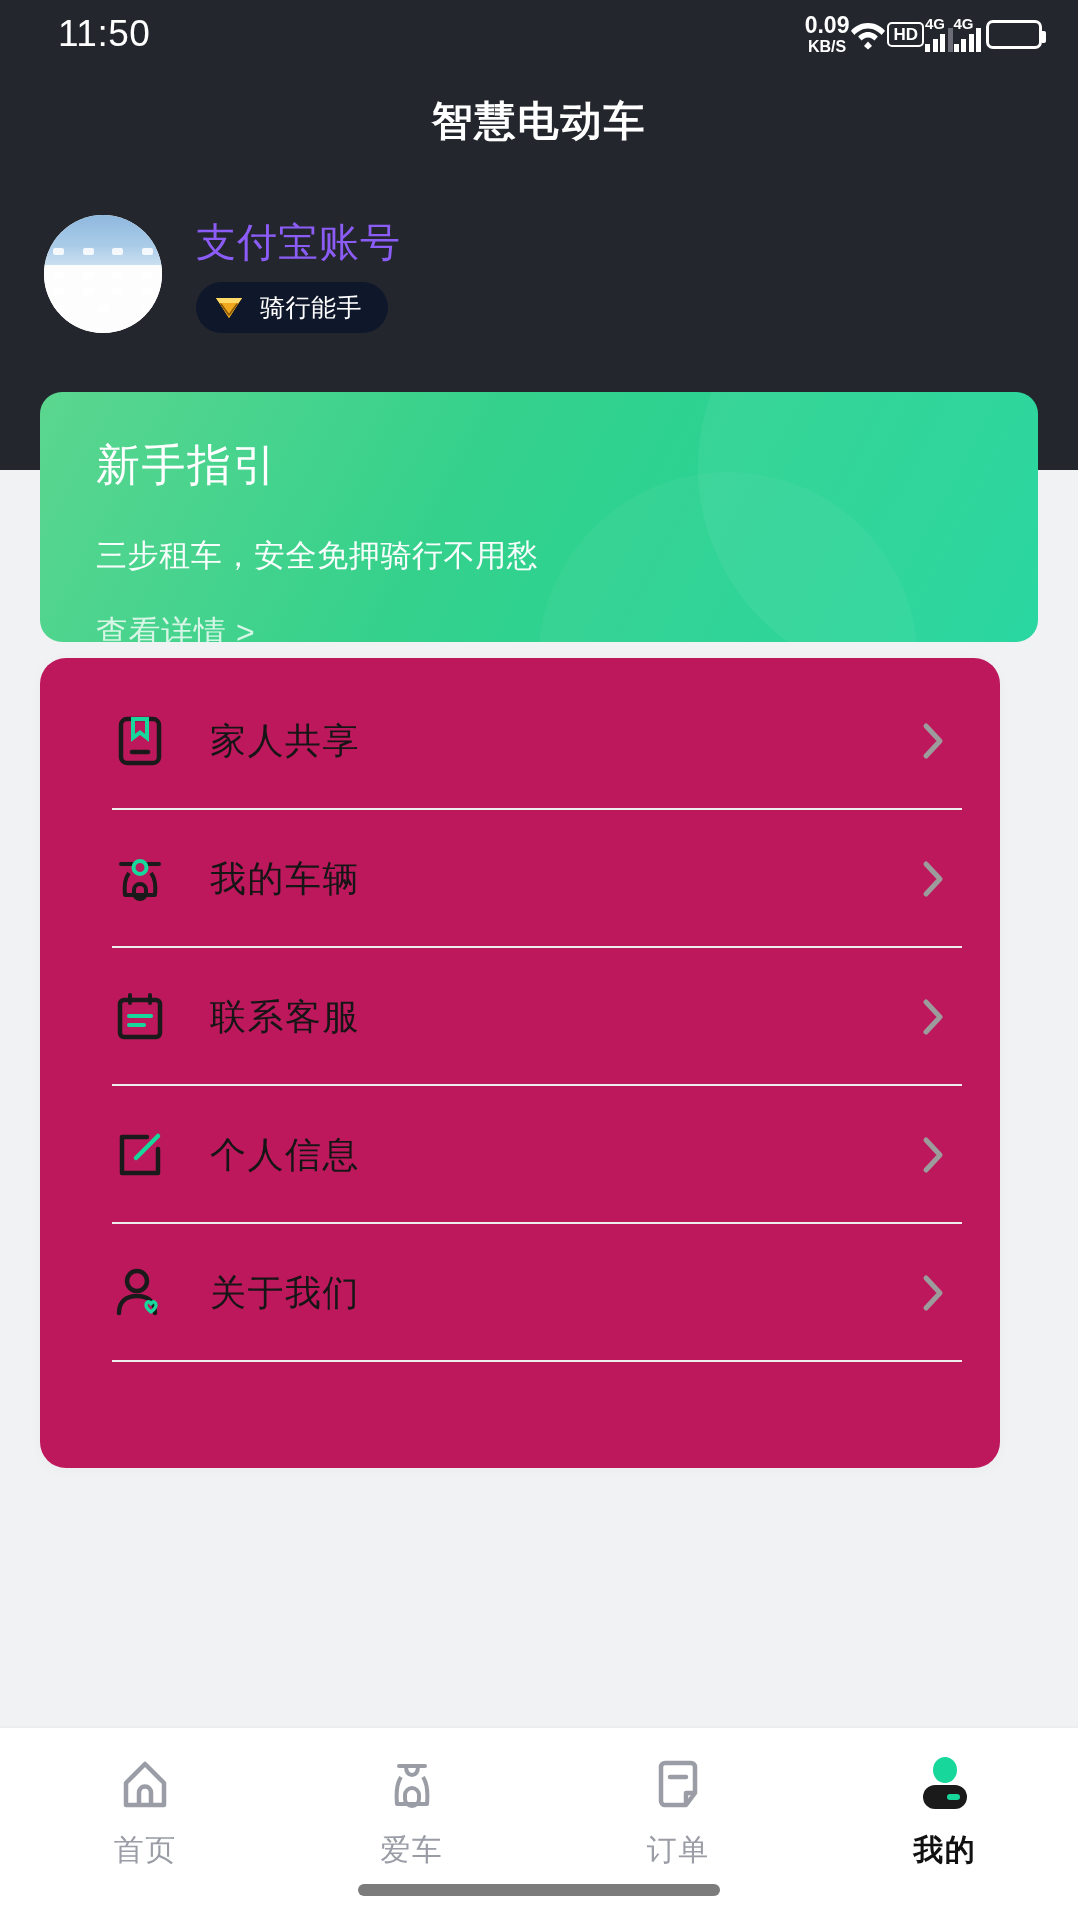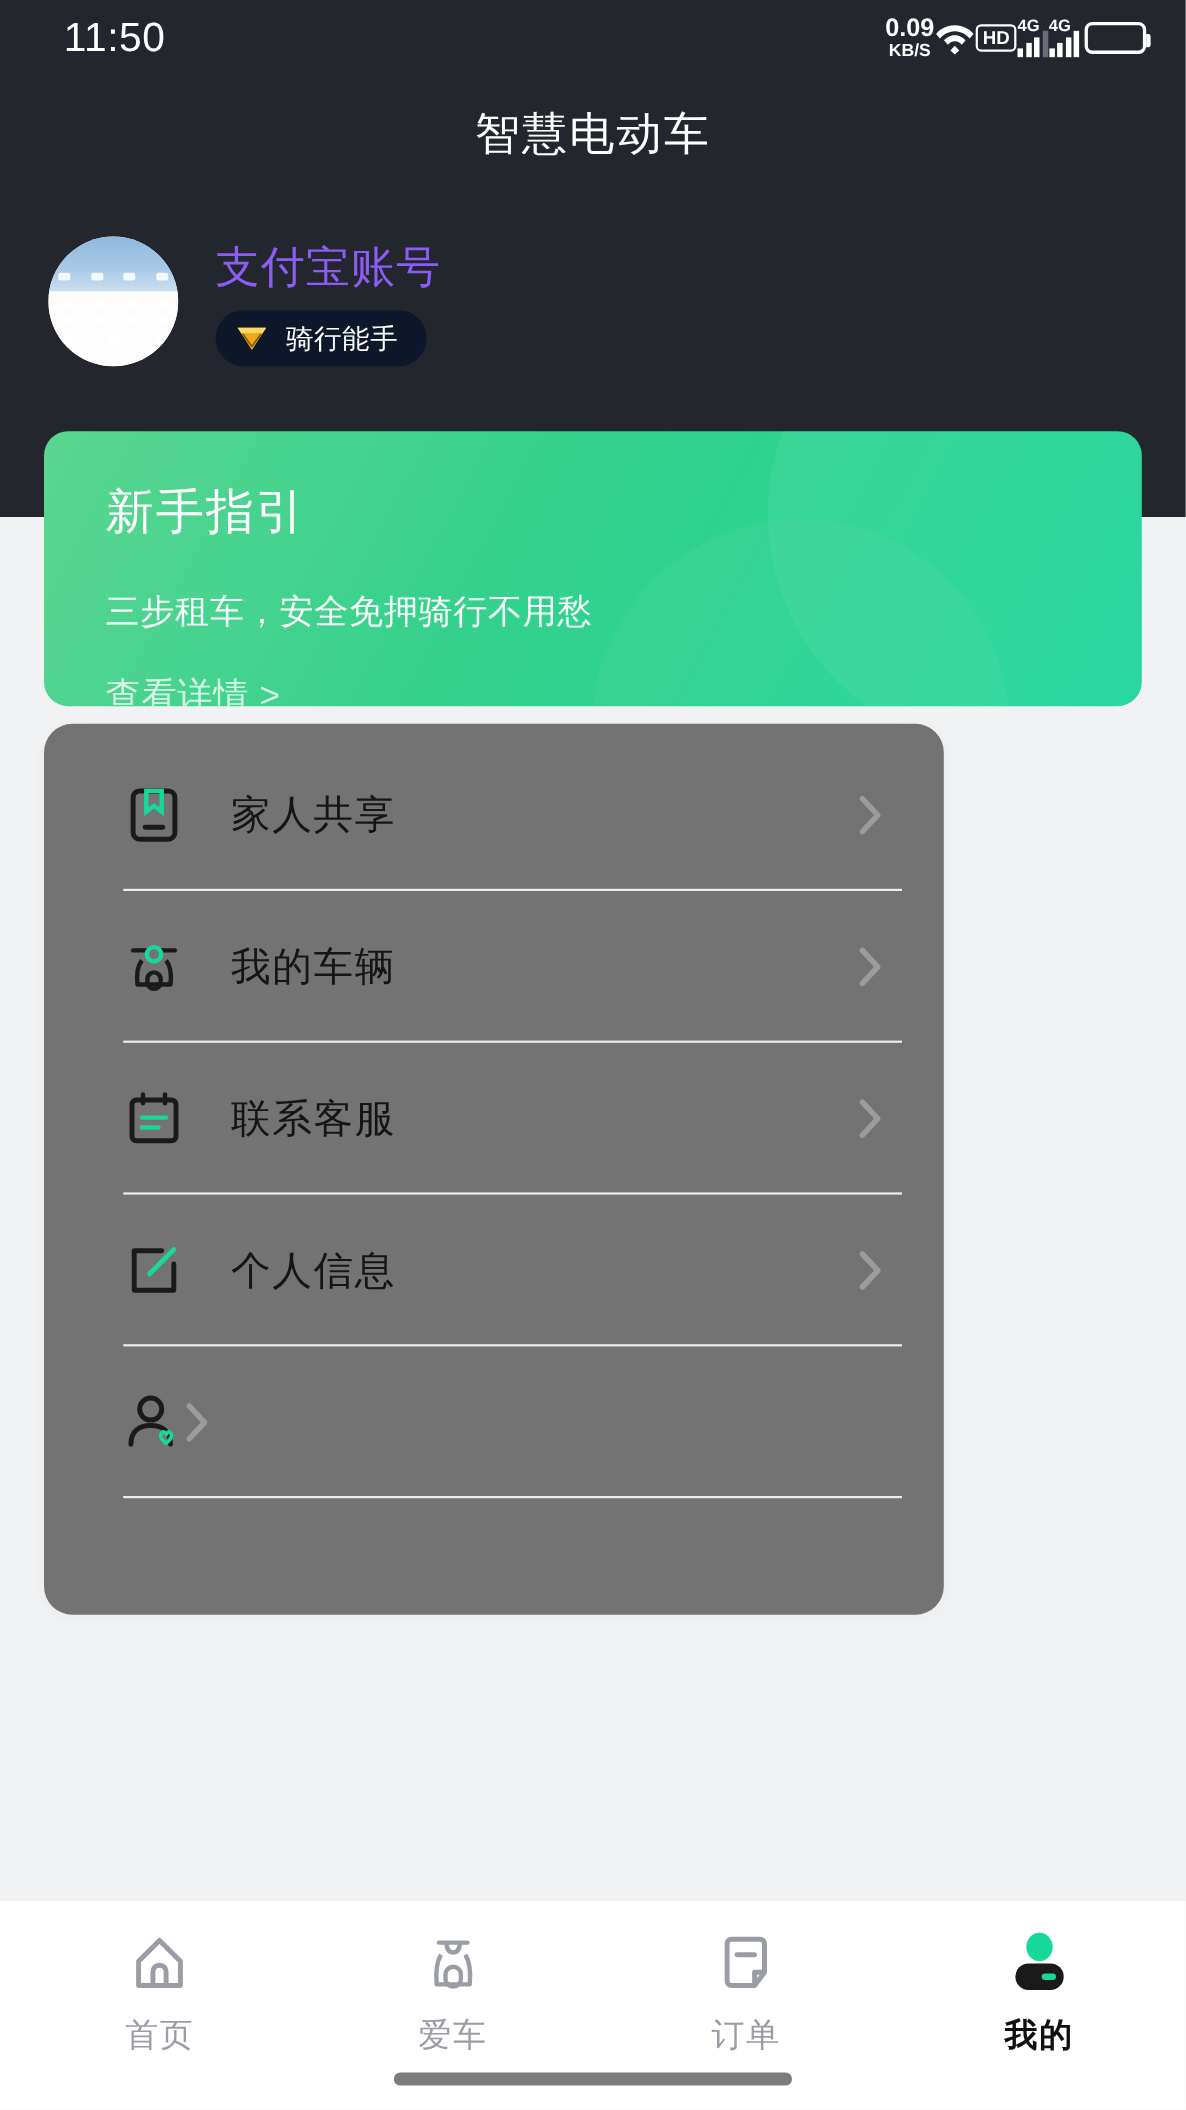--- a/index.html
+++ b/index.html
@@ -105,21 +105,21 @@
   }
 
   
   .app-title {
     position: absolute;
     top: 94px; left: 0;
     width: 1078px;
     text-align: center;
     color: #FFFFFF;
     font-size: 41px;
-    font-weight: 400;
+    font-weight: 700;
     letter-spacing: 2px;
   }
 
   
   .profile {
     position: absolute;
     top: 215px; left: 44px;
     display: flex;
     align-items: center;
     gap: 34px;
@@ -224,23 +224,23 @@
     font-size: 32px;
     margin-top: 34px;
     letter-spacing: 0.6px;
     display: inline-block;
   }
 
   
   .menu-card {
     position: absolute;
     top: 658px; left: 40px;
-    width: 818px;
+    width: 960px;
     height: 810px;
-    background: #737373;
+    background: #be185d;
     border-radius: 26px;
     box-shadow: 0 2px 14px rgba(0,0,0,0.03);
     padding-top: 14px;
   }
   .menu-item {
     height: 138px;
     display: flex;
     align-items: center;
     padding: 0 56px 0 72px;
     position: relative;
@@ -473,20 +473,21 @@
   </div>
 
   <div class="menu-item">
     <span class="menu-icon">
       <svg width="54" height="54" viewBox="0 0 54 54">
         <circle cx="24" cy="15" r="10" fill="none" stroke="#1A1A1A" stroke-width="4.5"></circle>
         <path d="M6 47 C6 35 14 30 24 30 C34 30 42 35 42 47" fill="none" stroke="#1A1A1A" stroke-width="4.5" stroke-linecap="round"></path>
         <path d="M33 39 C33 36.5 35 35.2 36.6 36.2 C37.4 36.7 37.8 37.4 38 38 C38.2 37.4 38.6 36.7 39.4 36.2 C41 35.2 43 36.5 43 39 C43 42 38 46 38 46 C38 46 33 42 33 39 Z" fill="none" stroke="#18D79B" stroke-width="3.4" stroke-linejoin="round"></path>
       </svg>
     </span>
+    <span class="menu-label">关于我们</span>
     <svg class="chev" viewBox="0 0 22 38">
       <polyline points="4,4 18,19 4,34" fill="none" stroke="#9C9C9C" stroke-width="5" stroke-linecap="round" stroke-linejoin="round"></polyline>
     </svg>
     <div class="divider"></div>
   </div>
 
 </div>
 
 <div class="bottom-nav">
 

